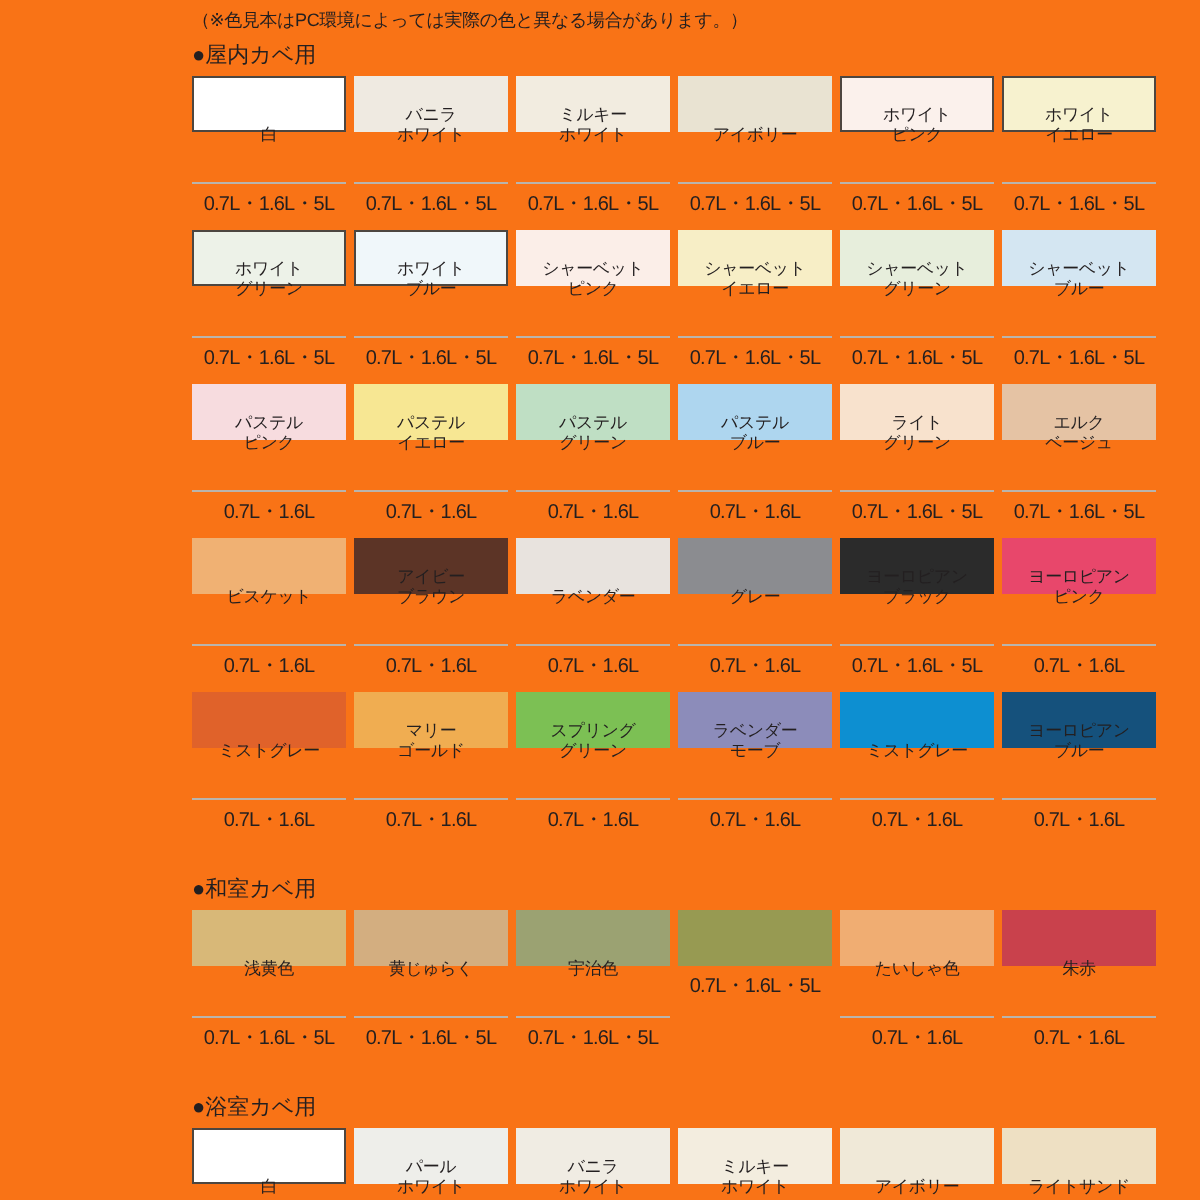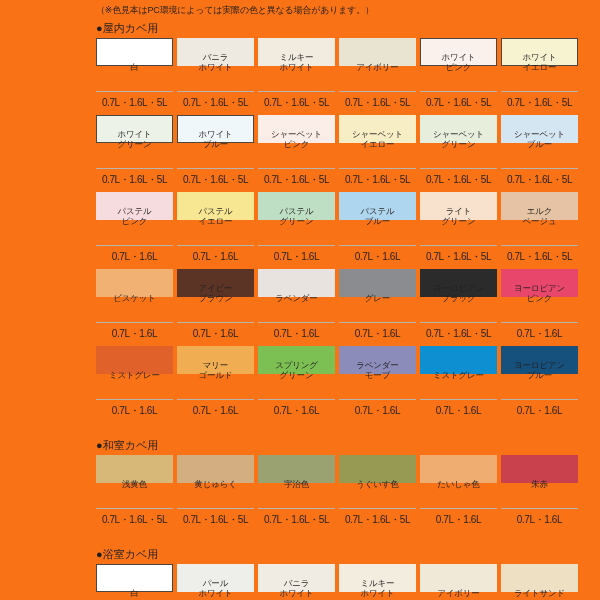--- a/index.html
+++ b/index.html
@@ -299,21 +299,20 @@
             <div class="name">黄じゅらく</div>
             <div class="size">0.7L・1.6L・5L</div>
           </div>
           <div class="cell">
             <div class="swatch" style="background: rgb(155, 162, 114);"></div>
             <div class="name">宇治色</div>
             <div class="size">0.7L・1.6L・5L</div>
           </div>
           <div class="cell">
             <div class="swatch" style="background: rgb(151, 154, 82);"></div>
-            <div class="name">うぐいす色</div>
             <div class="size">0.7L・1.6L・5L</div>
           </div>
           <div class="cell">
             <div class="swatch" style="background: rgb(240, 173, 114);"></div>
             <div class="name">たいしゃ色</div>
             <div class="size">0.7L・1.6L</div>
           </div>
           <div class="cell">
             <div class="swatch" style="background: rgb(201, 65, 76);"></div>
             <div class="name">朱赤</div>

